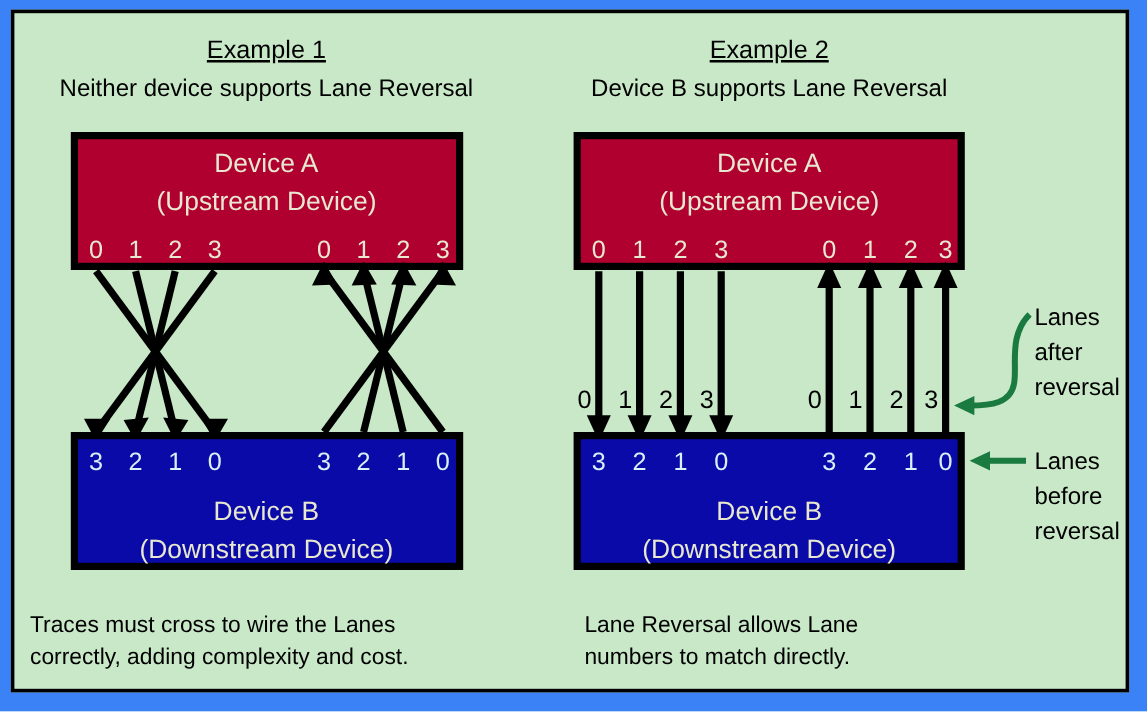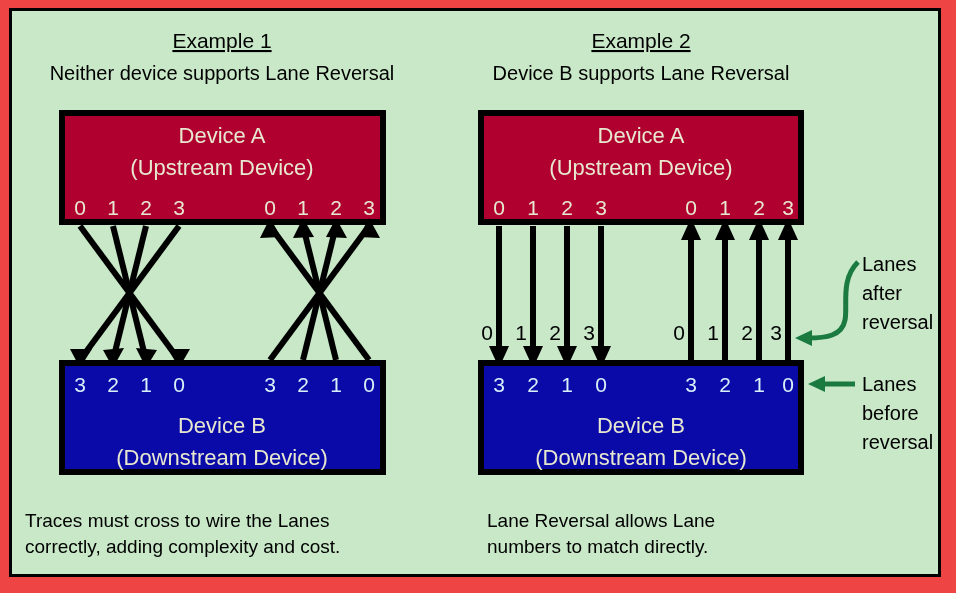--- a/index.html
+++ b/index.html
@@ -4,21 +4,21 @@
 <style>
   html, body {
     margin: 0;
     padding: 0;
     background: #ffffff;
   }
   #page {
     position: relative;
     width: 956px;
     height: 593px;
-    background: #ef4444;
+    background: #3b82f6;
     overflow: hidden;
     font-family: "Liberation Sans", sans-serif;
   }
   #frame {
     position: absolute;
     left: 9px;
     top: 8px;
     width: 932px;
     height: 569px;
     border: 3px solid #000000;

